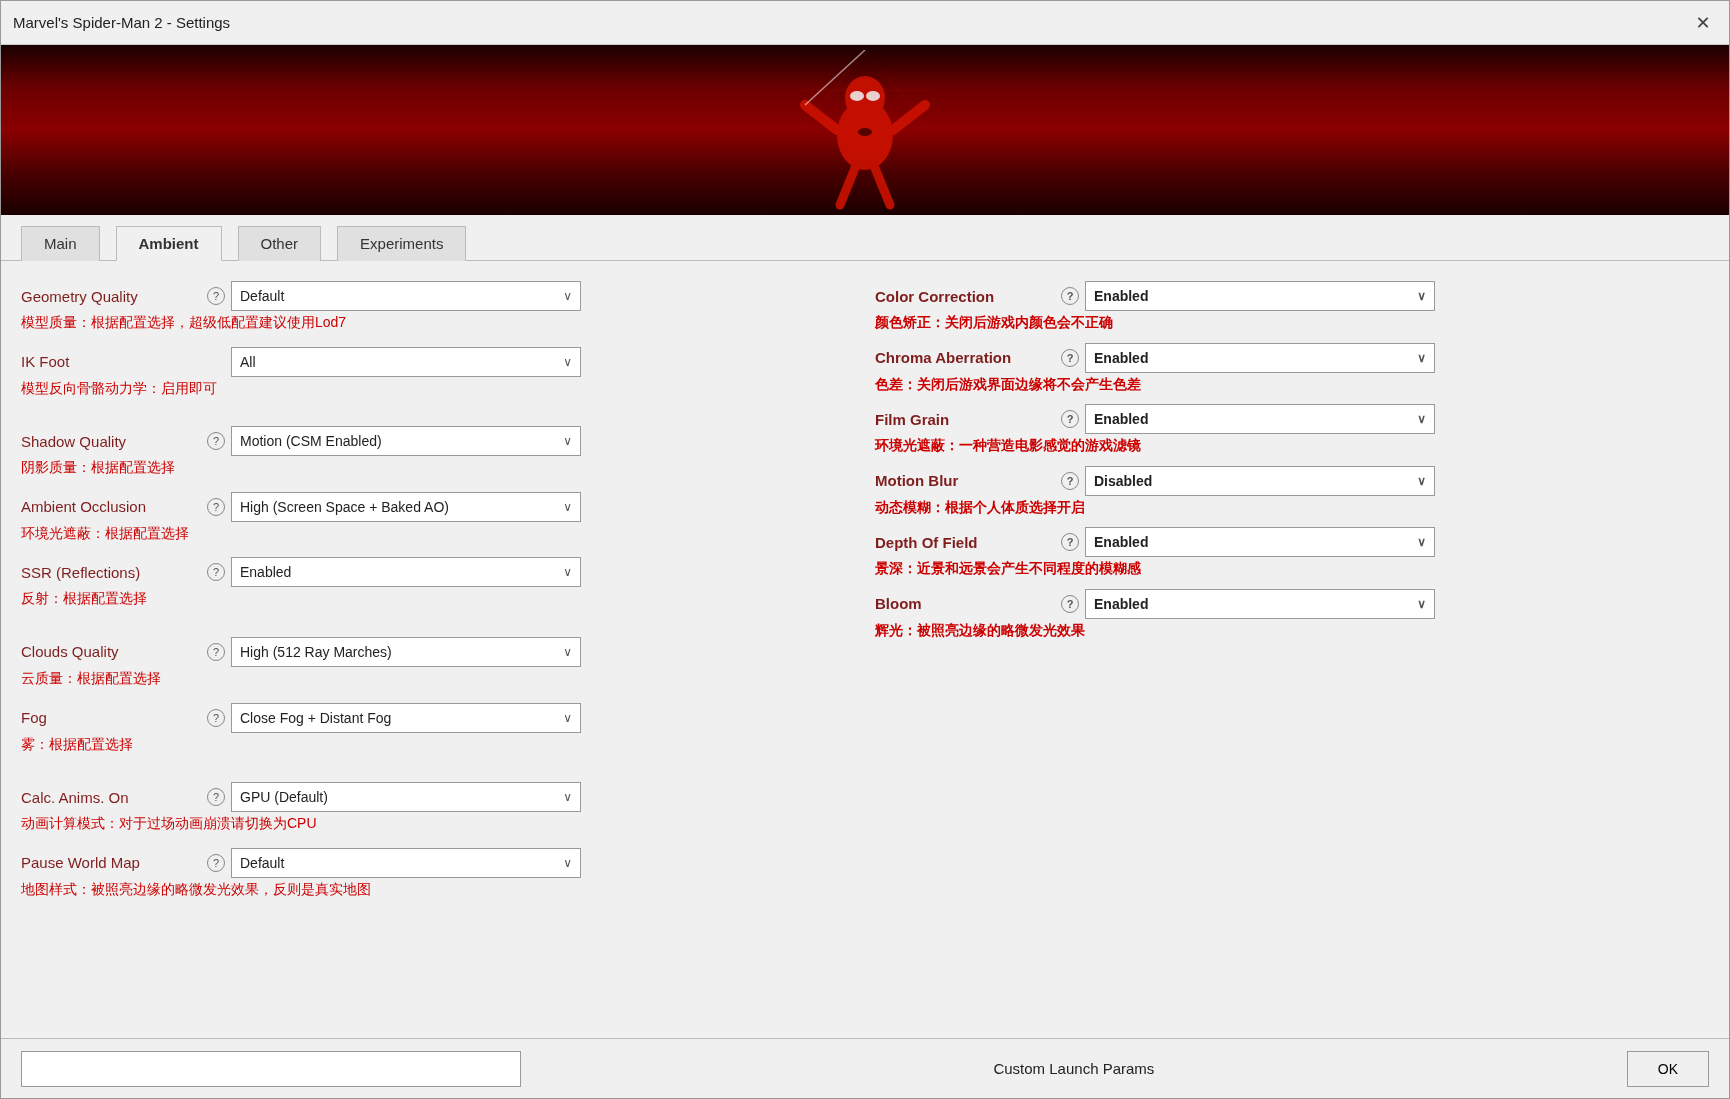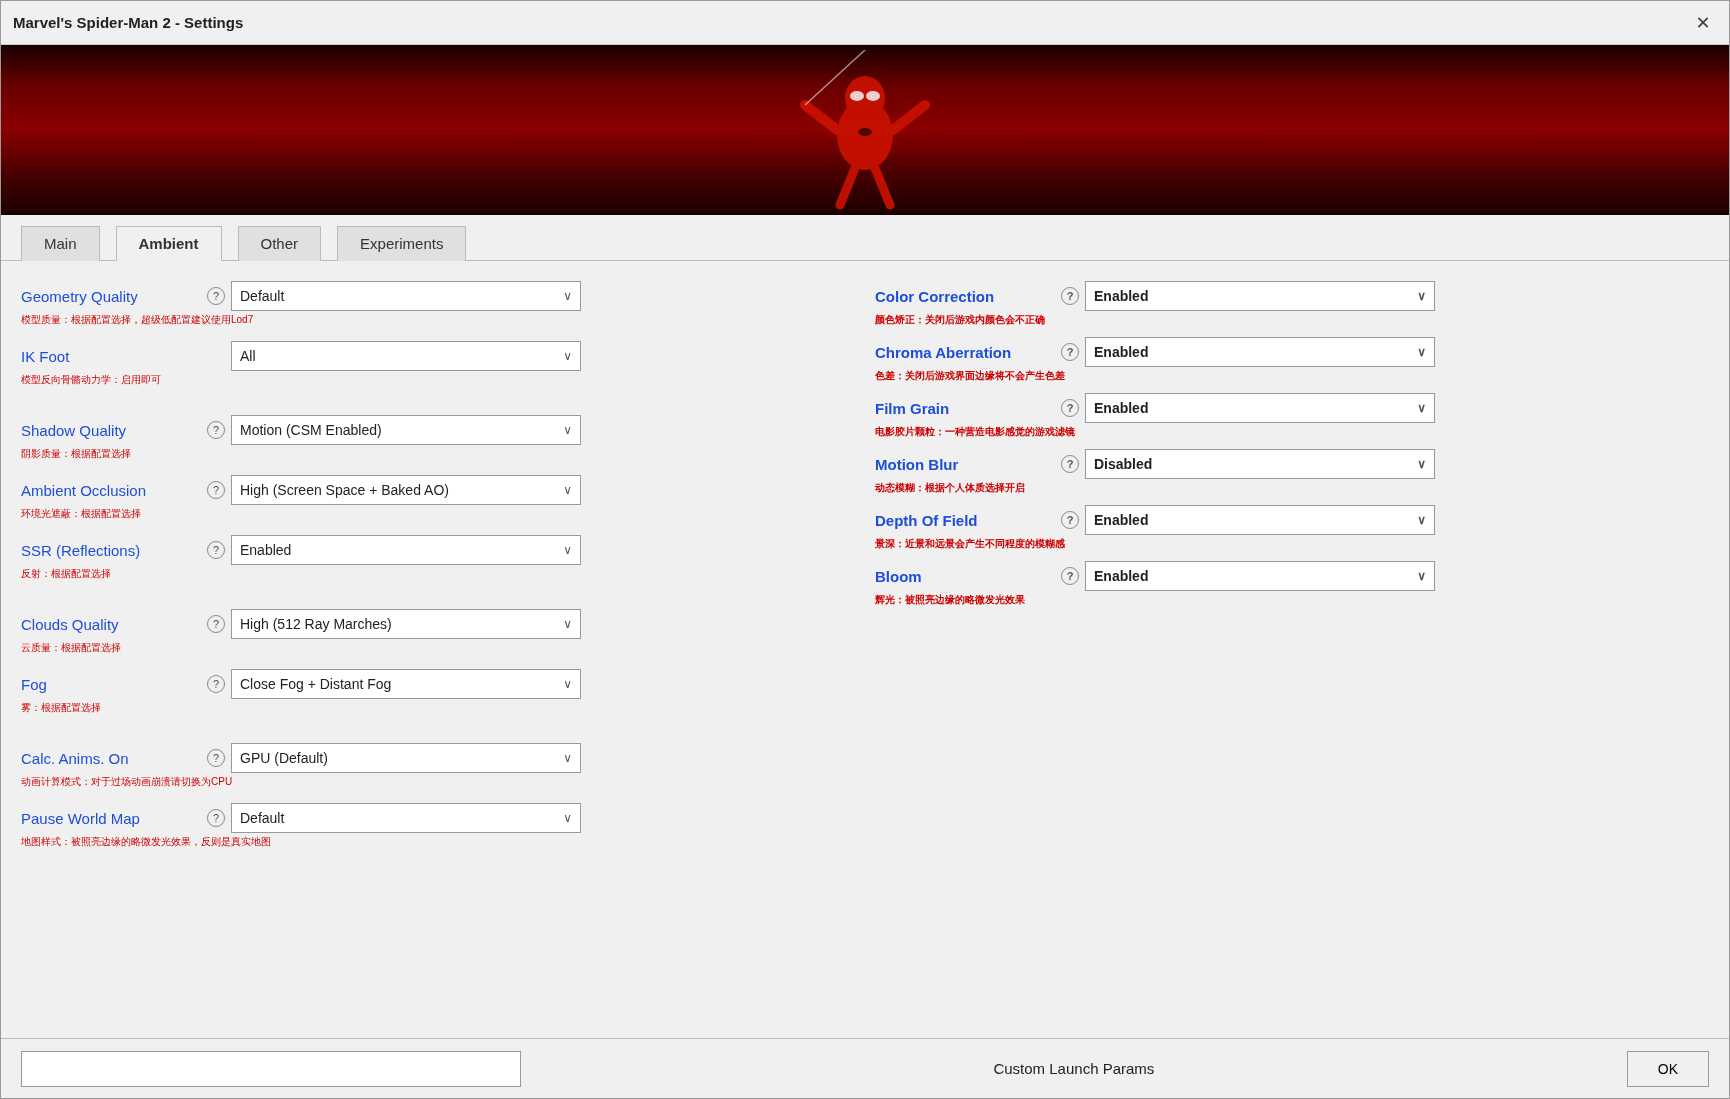--- a/index.html
+++ b/index.html
@@ -24,21 +24,21 @@
       border-bottom: 1px solid #ccc;
       display: flex;
       align-items: center;
       justify-content: space-between;
       padding: 8px 12px;
       height: 44px;
       flex-shrink: 0;
     }
     .title-bar-text {
       font-size: 15px;
-      font-weight: bold;
+      font-weight: normal;
       color: #222;
     }
     .close-btn {
       font-size: 18px;
       cursor: pointer;
       color: #444;
       background: none;
       border: none;
       width: 28px;
       height: 28px;
@@ -115,21 +115,21 @@
       gap: 2px;
       margin-bottom: 4px;
     }
     .setting-control {
       display: flex;
       align-items: center;
       gap: 6px;
     }
     .setting-label {
       font-size: 15px;
-      color: #1d4ed8;
+      color: #7f1d1d;
       min-width: 180px;
       white-space: nowrap;
     }
     .help-icon {
       display: inline-flex;
       align-items: center;
       justify-content: center;
       width: 18px;
       height: 18px;
       border: 1px solid #888;
@@ -152,21 +152,21 @@
       cursor: pointer;
       font-size: 14px;
       color: #222;
     }
     .dropdown-arrow {
       font-size: 12px;
       color: #555;
     }
     .annotation {
       color: #cc0000;
-      font-size: 10px;
+      font-size: 14px;
       line-height: 1.4;
       margin-left: 0;
       margin-bottom: 4px;
     }
 
     .footer {
       background: #f0f0f0;
       border-top: 1px solid #bbb;
       display: flex;
       align-items: center;
@@ -403,21 +403,21 @@
 
       <div class="setting-row">
         <div class="setting-control">
           <span class="setting-label">Film Grain</span>
           <span class="help-icon">?</span>
           <div class="dropdown">
             <span>Enabled</span>
             <span class="dropdown-arrow">∨</span>
           </div>
         </div>
-        <div class="annotation">电影胶片颗粒：一种营造电影感觉的游戏滤镜</div>
+        <div class="annotation">环境光遮蔽：一种营造电影感觉的游戏滤镜</div>
       </div>
 
       <div class="setting-row">
         <div class="setting-control">
           <span class="setting-label">Motion Blur</span>
           <span class="help-icon">?</span>
           <div class="dropdown">
             <span>Disabled</span>
             <span class="dropdown-arrow">∨</span>
           </div>

